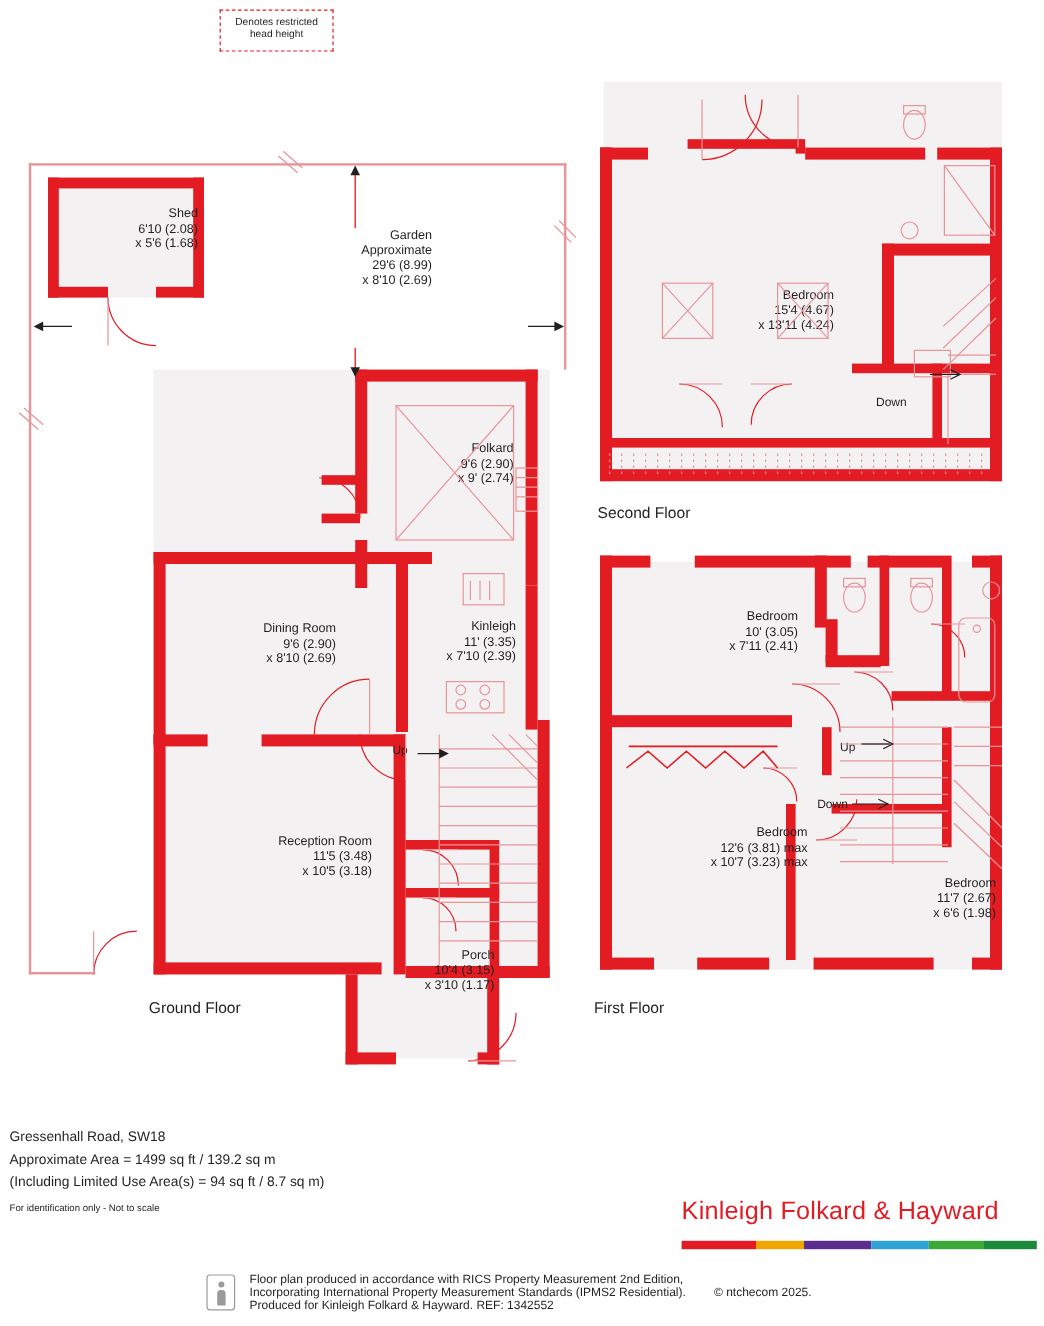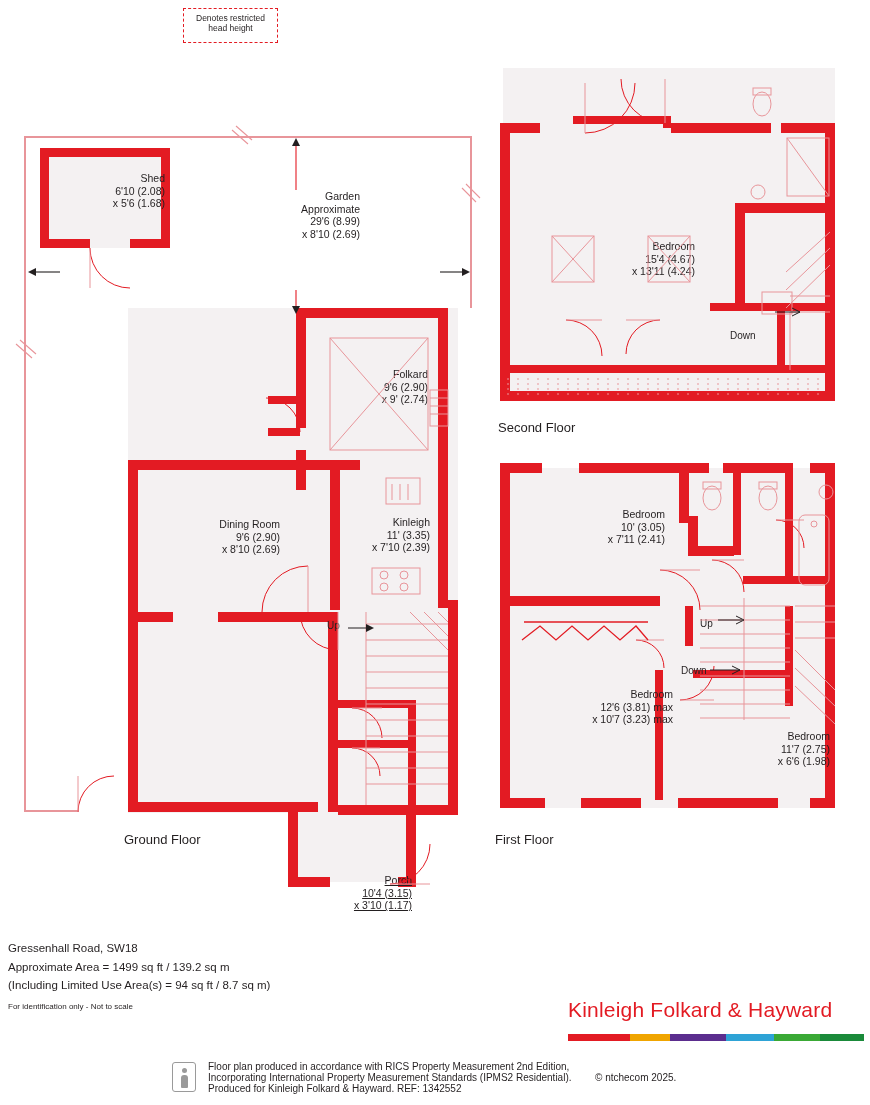--- a/index.html
+++ b/index.html
@@ -202,33 +202,38 @@
     <div class="label" style="left:150px; top:518px; width:130px;">
       <span class="nm">Dining Room</span>
       <span class="d1">9'6 (2.90)</span>
       <span class="d2">x 8'10 (2.69)</span>
     </div>
 
     <div class="wall" style="left:128px; top:612px; width:10px; height:200px;"></div>
     <div class="wall" style="left:128px; top:802px; width:190px; height:10px;"></div>
     <div class="wall" style="left:328px; top:612px; width:10px; height:200px;"></div>
 
+    <div class="label" style="left:155px; top:695px; width:155px;">
+      <span class="nm">Reception Room</span>
+      <span class="d1">11'5 (3.48)</span>
+      <span class="d2">x 10'5 (3.18)</span>
+    </div>
 
     <div class="wall" style="left:448px; top:600px; width:10px; height:215px;"></div>
     <div class="wall" style="left:338px; top:805px; width:120px; height:10px;"></div>
     <div class="wall" style="left:338px; top:700px; width:78px; height:8px;"></div>
     <div class="wall" style="left:338px; top:740px; width:78px; height:8px;"></div>
     <div class="wall" style="left:408px; top:700px; width:8px; height:110px;"></div>
 
     <div class="wall" style="left:288px; top:812px; width:10px; height:75px;"></div>
     <div class="wall" style="left:406px; top:812px; width:10px; height:75px;"></div>
     <div class="wall" style="left:288px; top:877px; width:42px; height:10px;"></div>
     <div class="wall" style="left:398px; top:877px; width:18px; height:10px;"></div>
 
-    <div class="label" style="left:292px; top:874px; width:120px;text-decoration:underline;">
+    <div class="label" style="left:292px; top:790px; width:120px;">
       <span class="nm">Porch</span>
       <span class="d1">10'4 (3.15)</span>
       <span class="d2">x 3'10 (1.17)</span>
     </div>
 
     <div class="arrow-label" style="left:327px; top:620px;">
       <span>Up</span>
     </div>
 
     <div class="floor-title" style="left:124px; top:832px;">Ground Floor</div>
@@ -300,21 +305,21 @@
     </div>
 
     <div class="label" style="left:18px; top:228px; width:160px;">
       <span class="nm">Bedroom</span>
       <span class="d1">12'6 (3.81) max</span>
       <span class="d2">x 10'7 (3.23) max</span>
     </div>
 
     <div class="label" style="left:195px; top:270px; width:140px;">
       <span class="nm">Bedroom</span>
-      <span class="d1">11'7 (2.75)</span>
+      <span class="d1">11'7 (2.67)</span>
       <span class="d2">x 6'6 (1.98)</span>
     </div>
 
     <div class="arrow-label" style="left:205px; top:158px;">
       <span>Up</span>
     </div>
     <div class="arrow-label" style="left:186px; top:205px;">
       <span>Down</span>
     </div>
 

